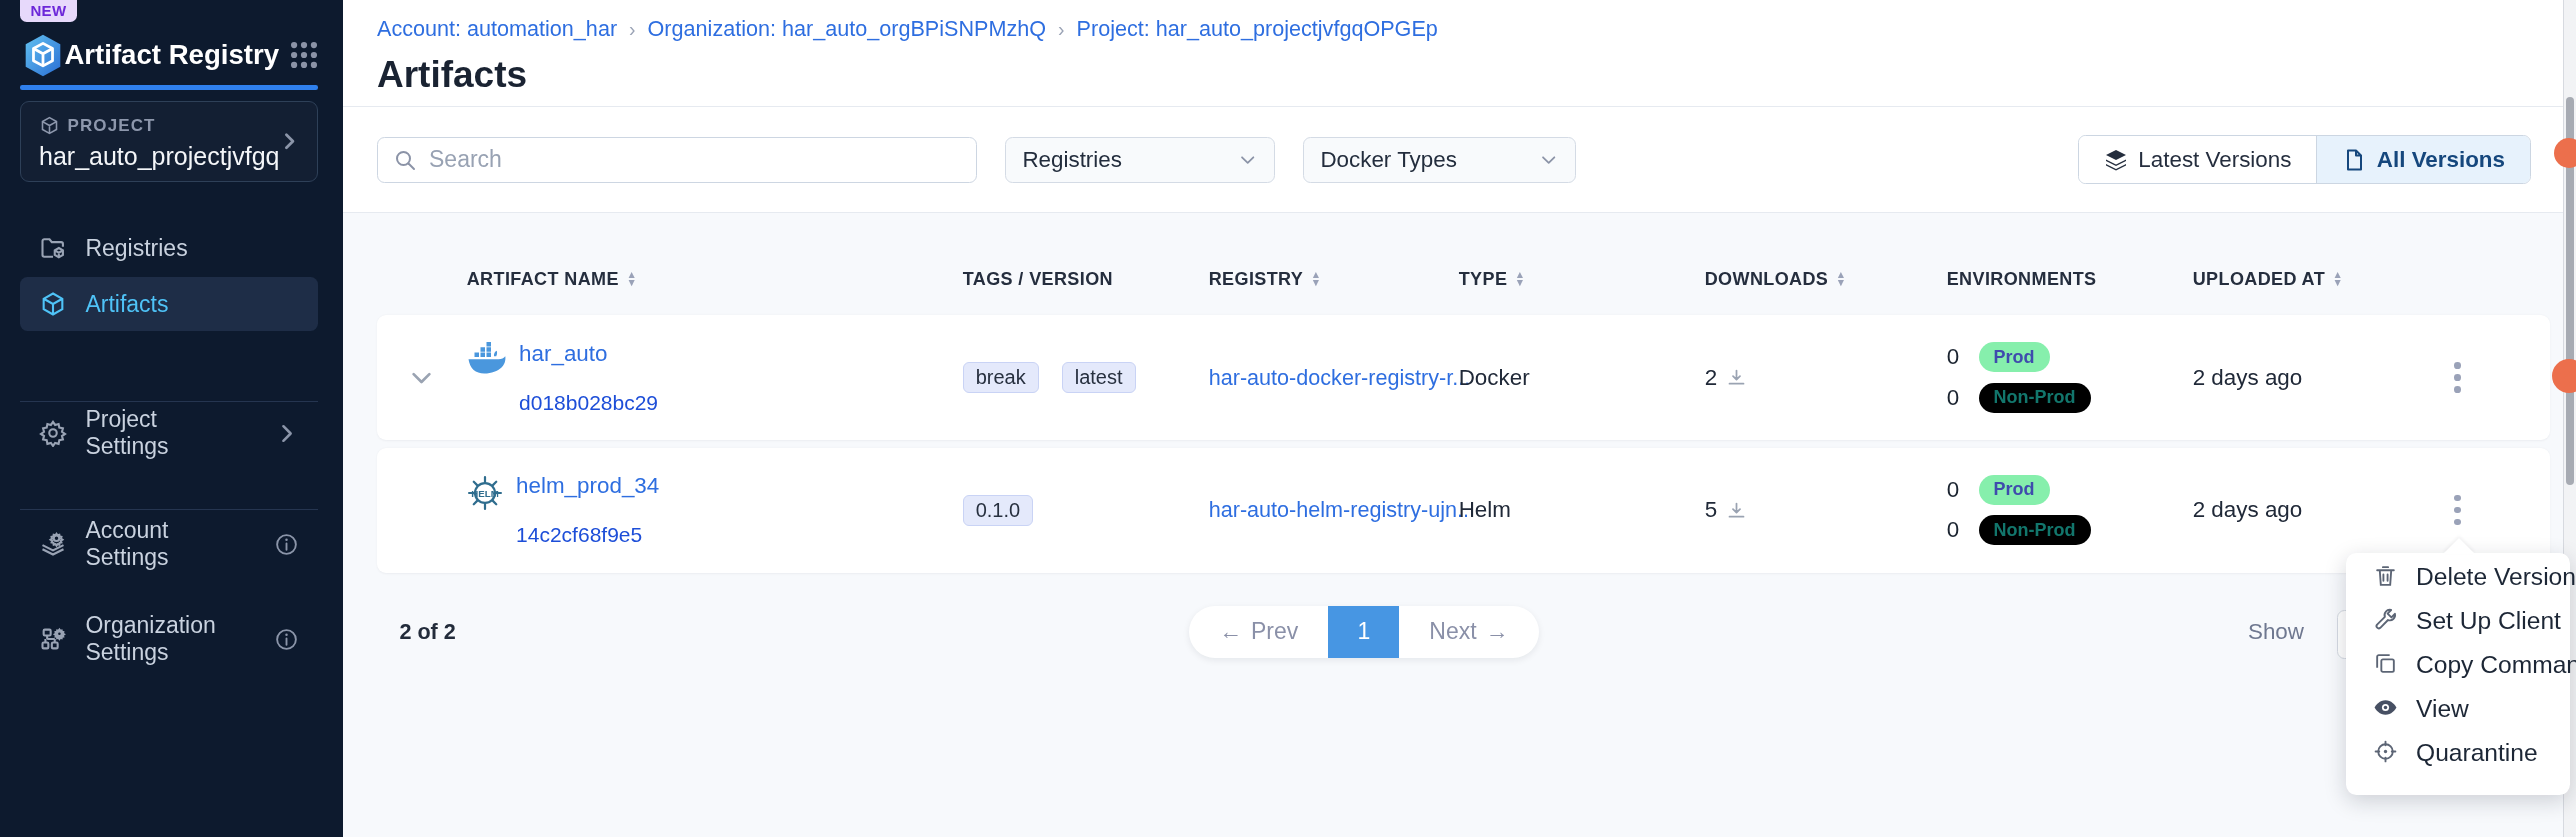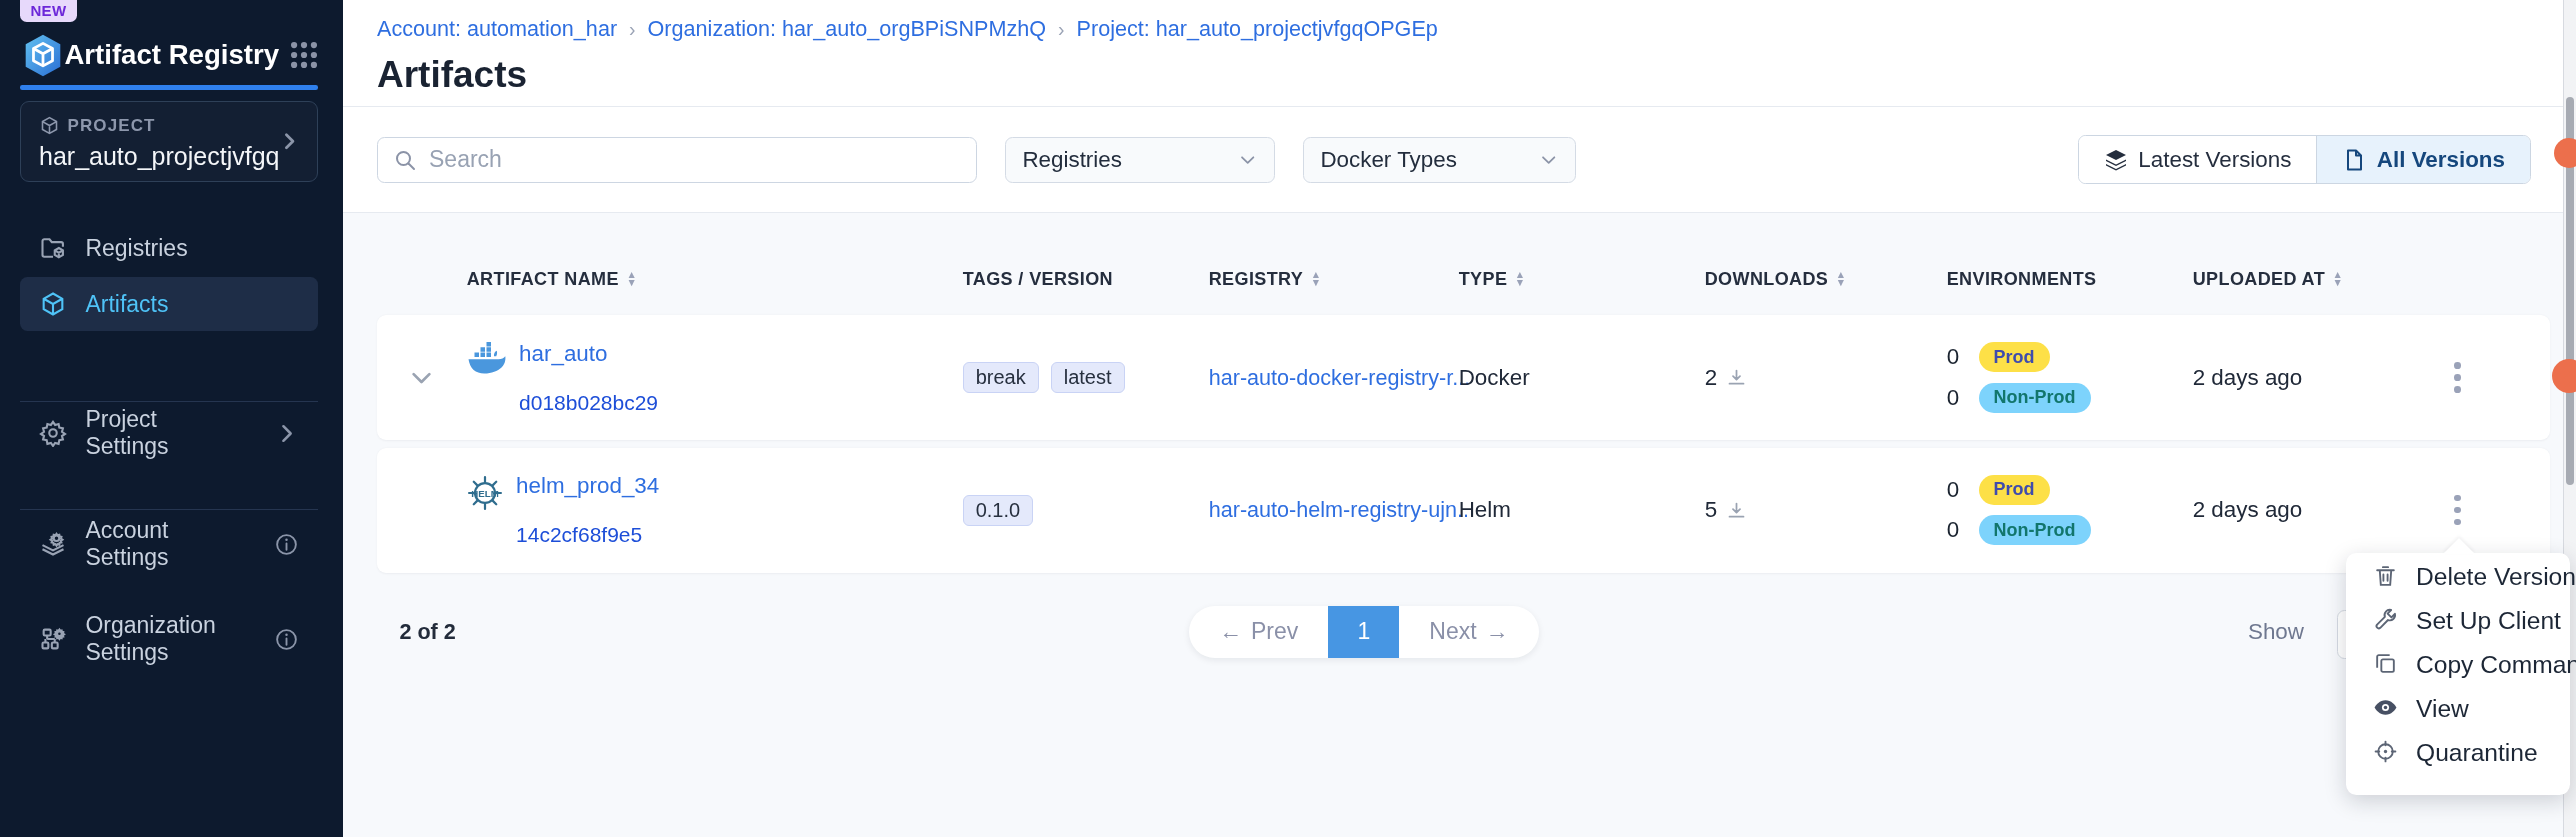--- a/index.html
+++ b/index.html
@@ -67,32 +67,32 @@
   .sort { display:inline-flex; flex-direction:column; color:#9aa2b8; font-size:10.4px; line-height:.75; }
   .cards { margin:15px 0 0 34px; width:2173px; display:flex; flex-direction:column; gap:7.5px; }
   .trow { background:#ffffff; border-radius:9px; height:125px; box-shadow:0 0.7px 2.2px rgba(16,24,40,.05); }
   .cell { padding-left:3.7px; }
   .expander { display:flex; justify-content:center; color:#9aa3b2; }
   .expander .echev { width:27px; height:27px; cursor:pointer; }
   .namecell { display:flex; align-items:flex-start; gap:13.4px; }
   .pkg-icon { width:39px; height:33px; margin-top:1.5px; flex:0 0 auto; }
   .artifact-link { font-size:22.4px; color:#2e6ee0; cursor:pointer; }
   .digest { font-size:21px; color:#1d4ed8; margin-top:24px; }
-  .tagcell { display:flex; gap:12px; }
+  .tagcell { display:flex; gap:23px; }
   .tag-pill { background:#e4e9fb; border:1.5px solid #c9d3f5; border-radius:6px; color:#27303f; font-size:20px; padding:3px 12px; }
   .reg-link { font-size:21.6px; color:#2e6ee0; cursor:pointer; white-space:nowrap; }
   .typecell { font-size:22.4px; color:#202938; }
   .dlcell { display:flex; align-items:center; gap:9px; font-size:22.4px; color:#202938; }
   .dlicon { width:21px; height:21px; color:#9aa3b2; }
   .envcell { display:flex; flex-direction:column; gap:10.4px; }
   .envline { display:flex; align-items:center; gap:19.4px; }
   .envnum { font-size:22.4px; color:#1b2430; }
   .env-pill { font-size:18px; font-weight:700; border-radius:15.7px; padding:4.5px 15px; }
-  .pill-prod { background:#fde047; color:#3f4cad; }
-  .pill-nonprod { background:#7dd3fc; color:#12766c; }
+  .pill-prod { background:#86efac; color:#3f4cad; }
+  .pill-nonprod { background:#000000; color:#12766c; }
   .upcell { font-size:22.4px; color:#202938; }
   .kebab { display:flex; flex-direction:column; align-items:center; gap:5.2px; cursor:pointer; padding:7.5px; }
   .kebab i { width:6.7px; height:6.7px; border-radius:50%; background:#9aa2b8; }
 
   .pagerow { position:relative; margin:33px 0 0 34px; width:2173px; height:54px;text-align:right; }
   .page-summary { position:absolute; left:22.4px; top:13.4px; font-size:21.6px; font-weight:700; color:#232c3b; }
   .pager { position:absolute; left:812px; top:0; height:52px; background:#fff; border-radius:30px;
     box-shadow:0 2.2px 7.5px rgba(16,24,40,.08); display:flex; overflow:hidden; align-items:stretch; }
   .pager .pbtn { display:flex; align-items:center; gap:9px; font-size:23px; color:#8a90a8; padding:0 30px; cursor:pointer; }
   .pager .pcur { width:71px; display:flex; align-items:center; justify-content:center; background:#4796e3; color:#fff; font-size:23px; cursor:pointer; }

